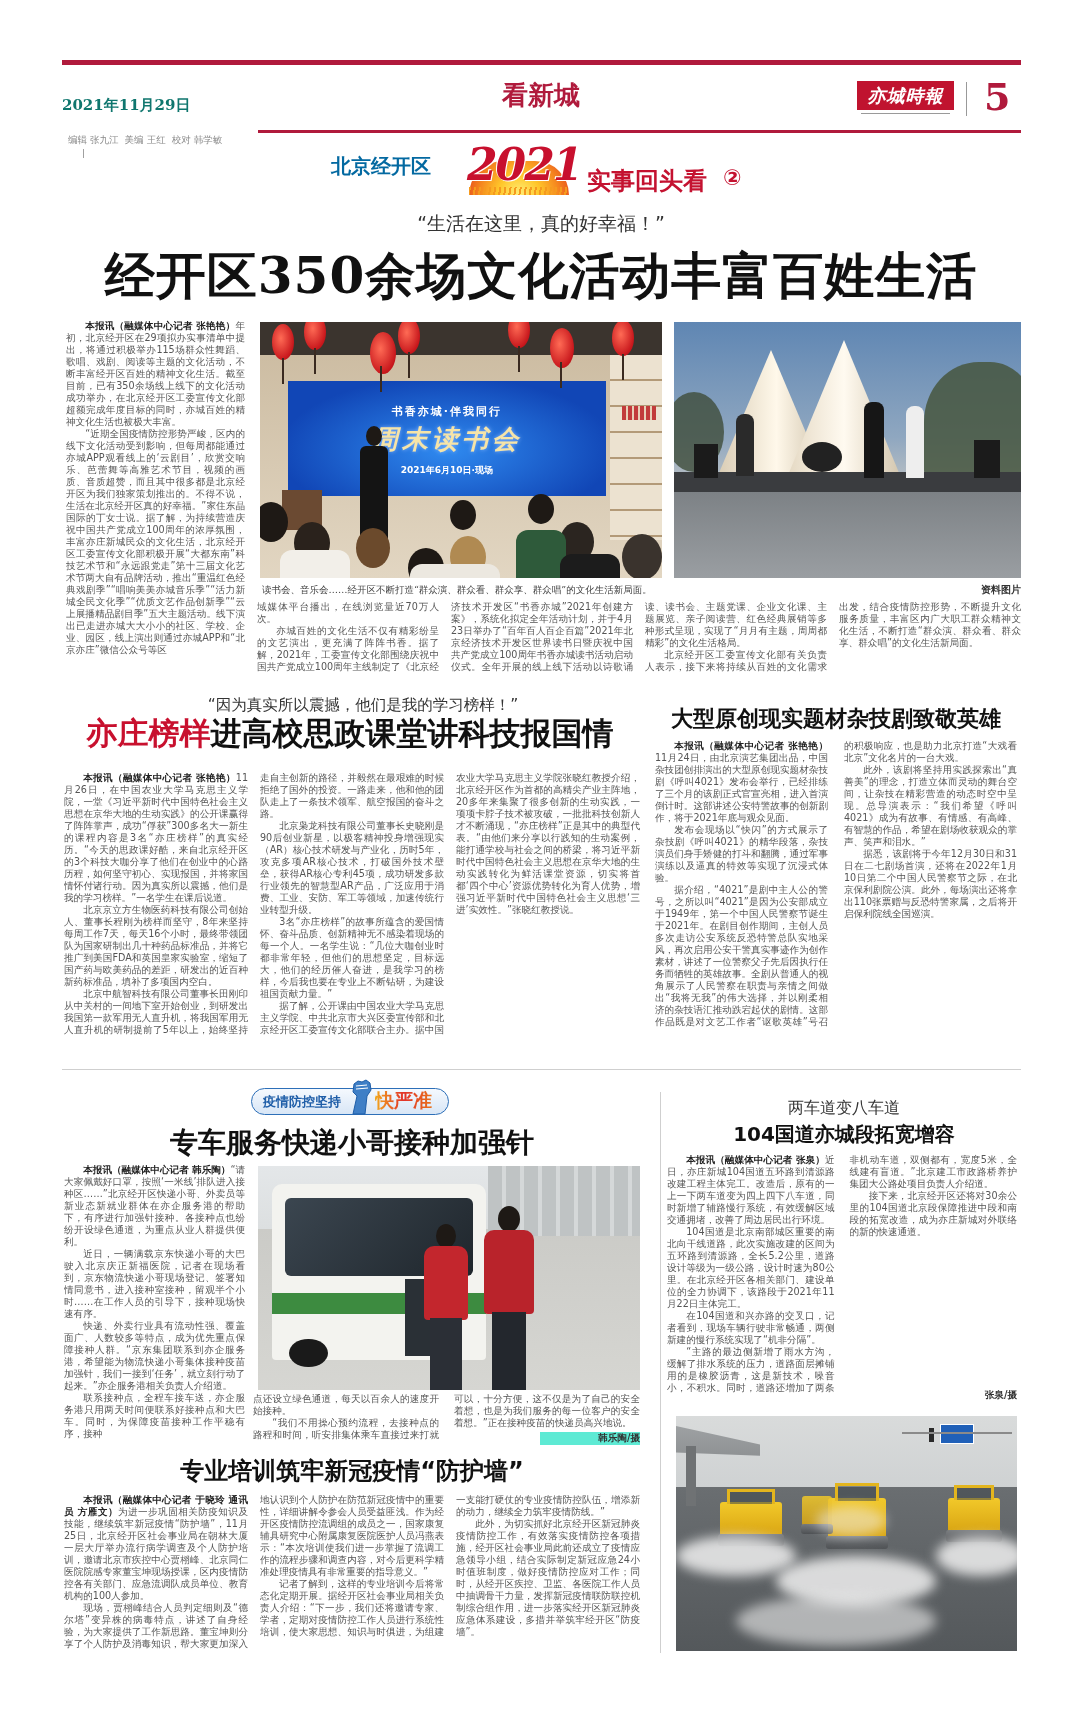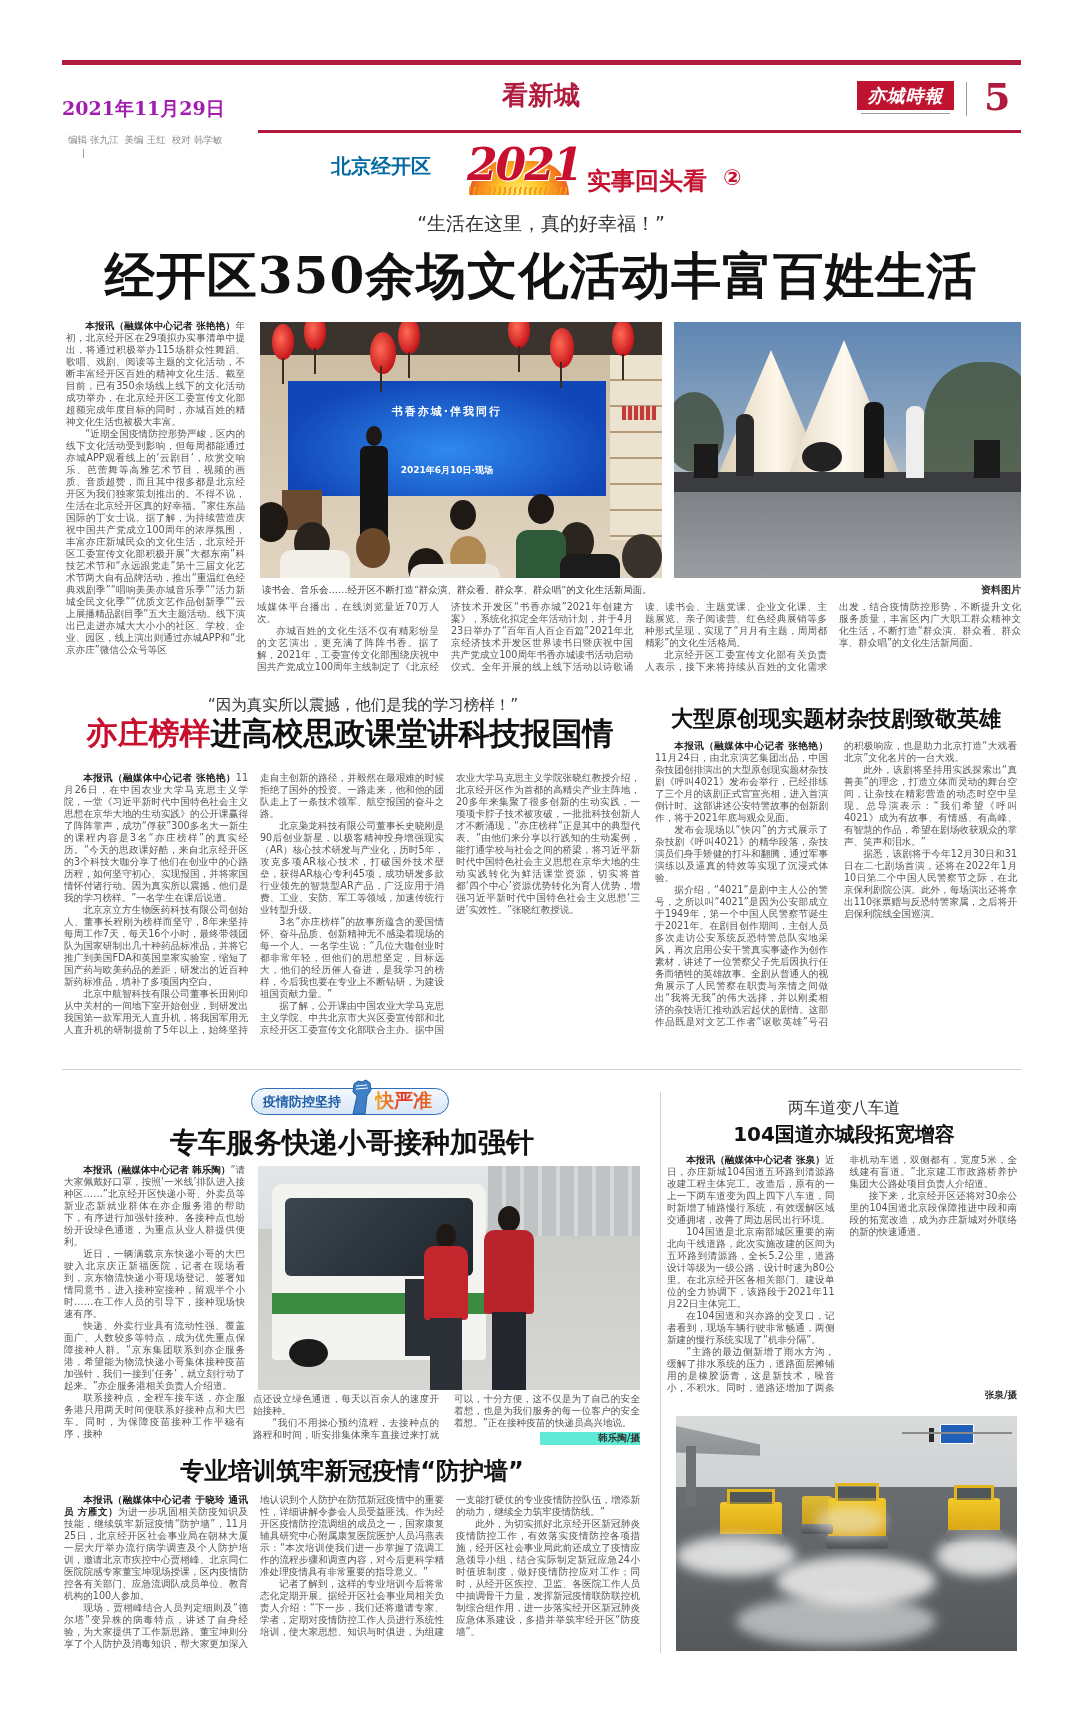--- a/index.html
+++ b/index.html
@@ -21,21 +21,21 @@
 .head{position:absolute;border-radius:50%;background:#1e1915;}
 .steam{position:absolute;border-radius:50%;background:rgba(240,240,240,.85);filter:blur(6px);}
 .roller{position:absolute;background:linear-gradient(#f2c92a,#d9a513);border-radius:3px;}
 .roller .cab{position:absolute;left:12%;top:-38%;width:76%;height:45%;border:3px solid #e3b51e;border-bottom:none;background:rgba(60,70,75,.55);}
 .roller .drum{position:absolute;left:-4%;bottom:-28%;width:108%;height:34%;background:linear-gradient(#7a7d80,#4a4d50);border-radius:3px;}
 </style>
 </head>
 <body>
 
 <div class="a" style="left:62px;top:60px;width:959px;height:5px;background:#b01a3c;"></div>
-<div class="a serif" style="left:62px;top:96px;font-size:19px;font-weight:bold;color:#a21caf;">2021年11月29日</div>
+<div class="a serif" style="left:62px;top:96px;font-size:15px;font-weight:bold;color:#0f766e;">2021年11月29日</div>
 <div class="a" style="left:62px;top:123px;font-size:9.5px;color:#8a8a8a;white-space:pre;">
   <span>编辑 张九江  美编 王红  校对 韩学敏</span>
   <span style="margin-left:14px;">|</span>
 </div>
 <div class="a" style="left:258px;top:130px;width:763px;height:3px;background:#b01a3c;"></div>
 <div class="a serif center" style="left:441px;top:78px;width:200px;font-size:26px;font-weight:bold;color:#b01a3c;">看新城</div>
 <div class="a" style="left:857px;top:81px;width:97px;height:37px;">
   <div class="a serif center" style="left:0;top:0;width:97px;height:29px;line-height:29px;background:#c0132f;color:#fff;font-size:18px;font-weight:bold;font-style:italic;letter-spacing:1px;">亦城時報</div>
   <div class="a" style="left:4px;top:32px;width:89px;height:1px;background:#9a9a9a;"></div>
 </div>
@@ -59,20 +59,21 @@
 <div class="a txt" style="left:66px;top:320px;width:179px;height:354px;">
   <p><span class="lead">本报讯（融媒体中心记者 张艳艳）</span><span>年初，北京经开区在29项拟办实事清单中提出，将通过积极举办115场群众性舞蹈、歌唱、戏剧、阅读等主题的文化活动，不断丰富经开区百姓的精神文化生活。截至目前，已有350余场线上线下的文化活动成功举办，在北京经开区工委宣传文化部超额完成年度目标的同时，亦城百姓的精神文化生活也被极大丰富。</span></p>
   <p>“近期全国疫情防控形势严峻，区内的线下文化活动受到影响，但每周都能通过亦城APP观看线上的‘云剧目’，欣赏交响乐、芭蕾舞等高雅艺术节目，视频的画质、音质超赞，而且其中很多都是北京经开区为我们独家策划推出的。不得不说，生活在北京经开区真的好幸福。”家住东晶国际的丁女士说。据了解，为持续营造庆祝中国共产党成立100周年的浓厚氛围，丰富亦庄新城民众的文化生活，北京经开区工委宣传文化部积极开展“大都东南”科技艺术节和“永远跟党走”第十三届文化艺术节两大自有品牌活动，推出“重温红色经典戏剧季”“唱响美美亦城音乐季”“活力新城全民文化季”“优质文艺作品创新季”“云上展播精品剧目季”五大主题活动。线下演出已走进亦城大大小小的社区、学校、企业、园区，线上演出则通过亦城APP和“北京亦庄”微信公众号等区</p>
 </div>
 
 <div class="a photo" style="left:260px;top:322px;width:402px;height:256px;background:linear-gradient(#3b342e 0,#3b342e 13%,#cdbda3 13%,#e2d6c2 100%);">
   <div class="a" style="right:0;top:13%;width:13%;height:72%;background:repeating-linear-gradient(#ece2d0 0 24px,#b39a78 24px 26px);"></div>
   <div class="a" style="right:6px;top:84px;width:34px;height:14px;background:repeating-linear-gradient(90deg,#c23b3b 0 4px,#e8d0b8 4px 6px);"></div>
   <div class="a" style="left:7%;top:23%;width:79%;height:45%;background:radial-gradient(ellipse at 50% 60%,#2f8af0,#1146b6 75%);">
     <div class="a center" style="left:0;top:20%;width:100%;font-size:11px;font-weight:bold;color:#fff;letter-spacing:2px;">书香亦城·伴我同行</div>
+    <div class="a center serif" style="left:0;top:36%;width:100%;font-size:26px;font-weight:bold;font-style:italic;color:#f6e4a8;letter-spacing:4px;text-shadow:0 0 4px #8ab8ff;">周末读书会</div>
     <div class="a center" style="left:0;top:72%;width:100%;font-size:9px;font-weight:bold;color:#fff;">2021年6月10日·现场</div>
   </div>
   <div class="lantern" style="left:12px;top:2px;"></div>
   <div class="lantern" style="left:44px;top:-8px;"></div>
   <div class="lantern" style="left:110px;top:10px;width:26px;height:42px;"></div>
   <div class="lantern" style="left:138px;top:-4px;"></div>
   <div class="lantern" style="left:248px;top:-10px;"></div>
   <div class="lantern" style="left:290px;top:6px;width:24px;height:40px;"></div>
   <div class="lantern" style="left:352px;top:-2px;"></div>
   <div class="a" style="left:98px;top:104px;width:30px;height:120px;">

